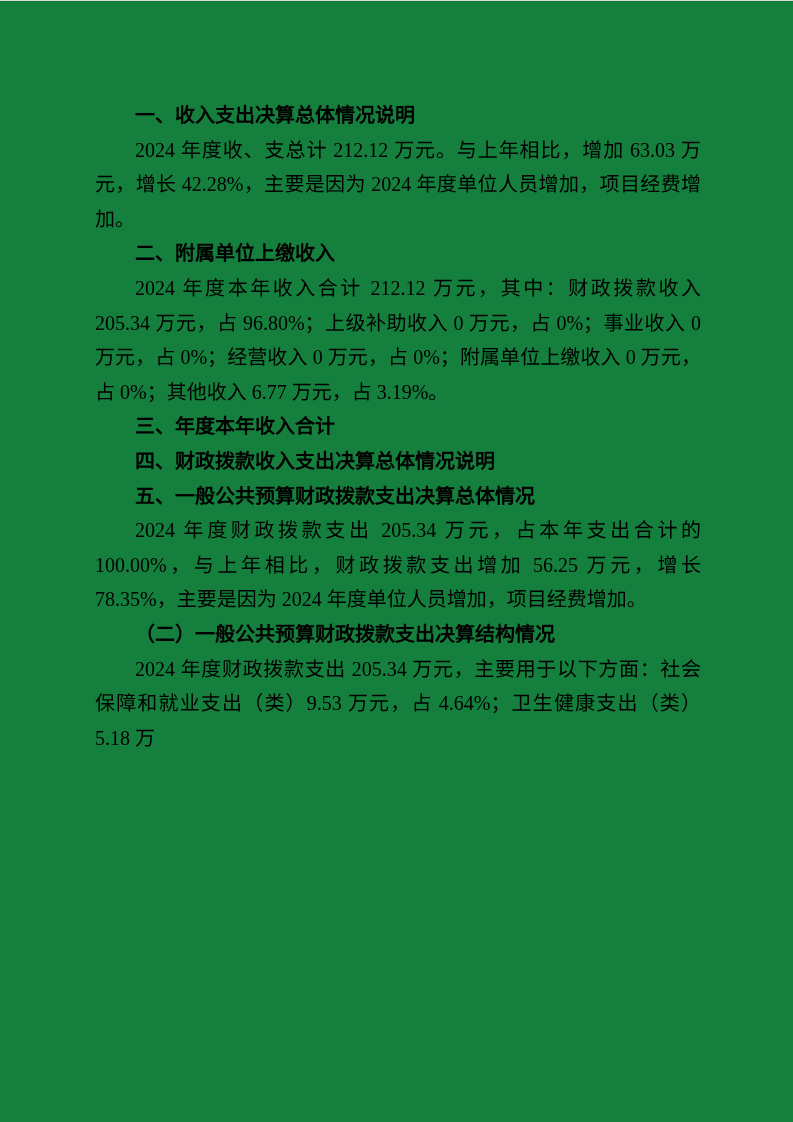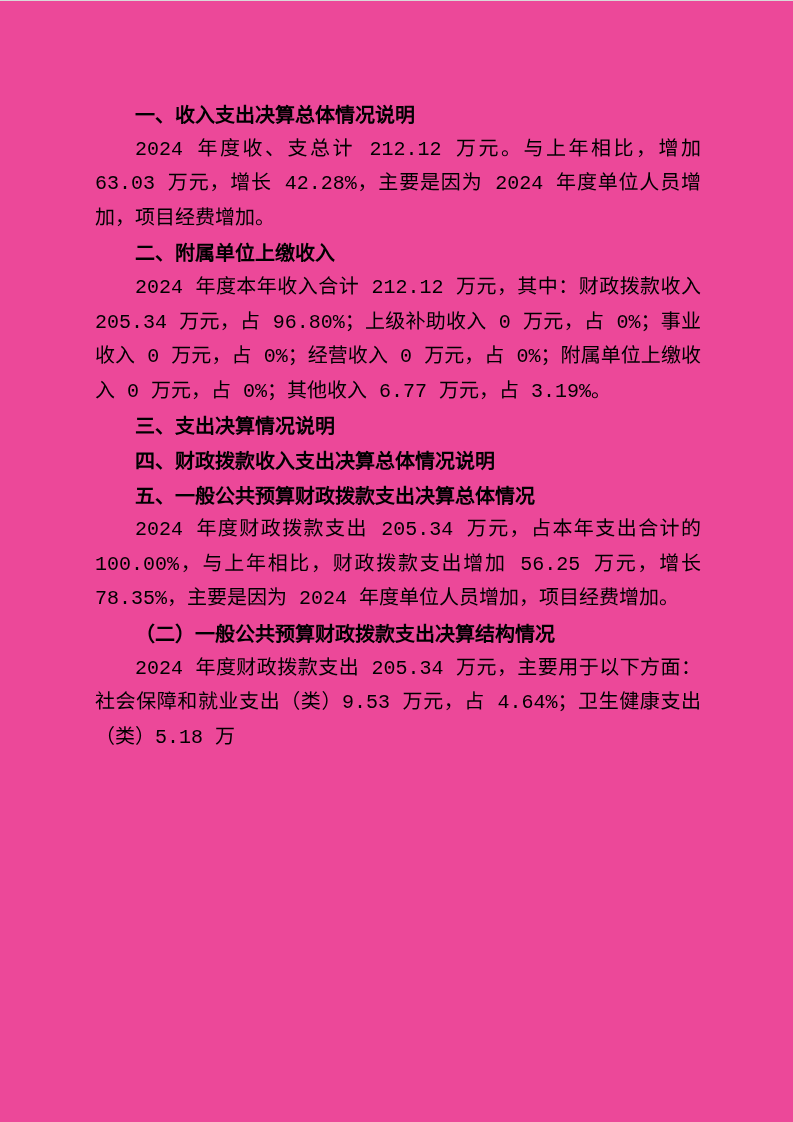--- a/index.html
+++ b/index.html
@@ -4,21 +4,21 @@
 <style>
   html, body {
     margin: 0;
     padding: 0;
     background: #ffffff;
   }
   .page {
     position: relative;
     width: 793px;
     height: 1122px;
-    background: #ec4899;
+    background: #15803d;
     border-top: 1px solid #d9d9d9;
     box-sizing: border-box;
     overflow: hidden;
     color: #000000;
   }
   .content {
     position: absolute;
     left: 95px;
     top: 97px;
     width: 606px;
@@ -28,21 +28,21 @@
     font-weight: bold;
     font-size: 20px;
     line-height: 34.6px;
     text-indent: 2em;
     margin: 0;
     color: #000000;
     text-align: left;
     white-space: normal;
   }
   .doc-para {
-    font-family: Liberation Mono, monospace;
+    font-family: Liberation Serif, serif;
     font-size: 20px;
     line-height: 34.6px;
     text-indent: 2em;
     margin: 0;
     color: #000000;
     text-align: justify;
   }
 </style>
 </head>
 <body>
@@ -51,21 +51,21 @@
   <div class="content">
 
     <h3 class="doc-heading">一、收入支出决算总体情况说明</h3>
 
     <p class="doc-para">2024 年度收、支总计 212.12 万元。与上年相比，增加 63.03 万元，增长 42.28%，主要是因为 2024 年度单位人员增加，项目经费增加。</p>
 
     <h3 class="doc-heading">二、附属单位上缴收入</h3>
 
     <p class="doc-para">2024 年度本年收入合计 212.12 万元，其中：财政拨款收入 205.34 万元，占 96.80%；上级补助收入 0 万元，占 0%；事业收入 0 万元，占 0%；经营收入 0 万元，占 0%；附属单位上缴收入 0 万元，占 0%；其他收入 6.77 万元，占 3.19%。</p>
 
-    <h3 class="doc-heading">三、支出决算情况说明</h3>
+    <h3 class="doc-heading">三、年度本年收入合计</h3>
 
 
     <h3 class="doc-heading">四、财政拨款收入支出决算总体情况说明</h3>
 
 
     <h3 class="doc-heading">五、一般公共预算财政拨款支出决算总体情况</h3>
 
 
     <p class="doc-para">2024 年度财政拨款支出 205.34 万元，占本年支出合计的 100.00%，与上年相比，财政拨款支出增加 56.25 万元，增长 78.35%，主要是因为 2024 年度单位人员增加，项目经费增加。</p>
 

